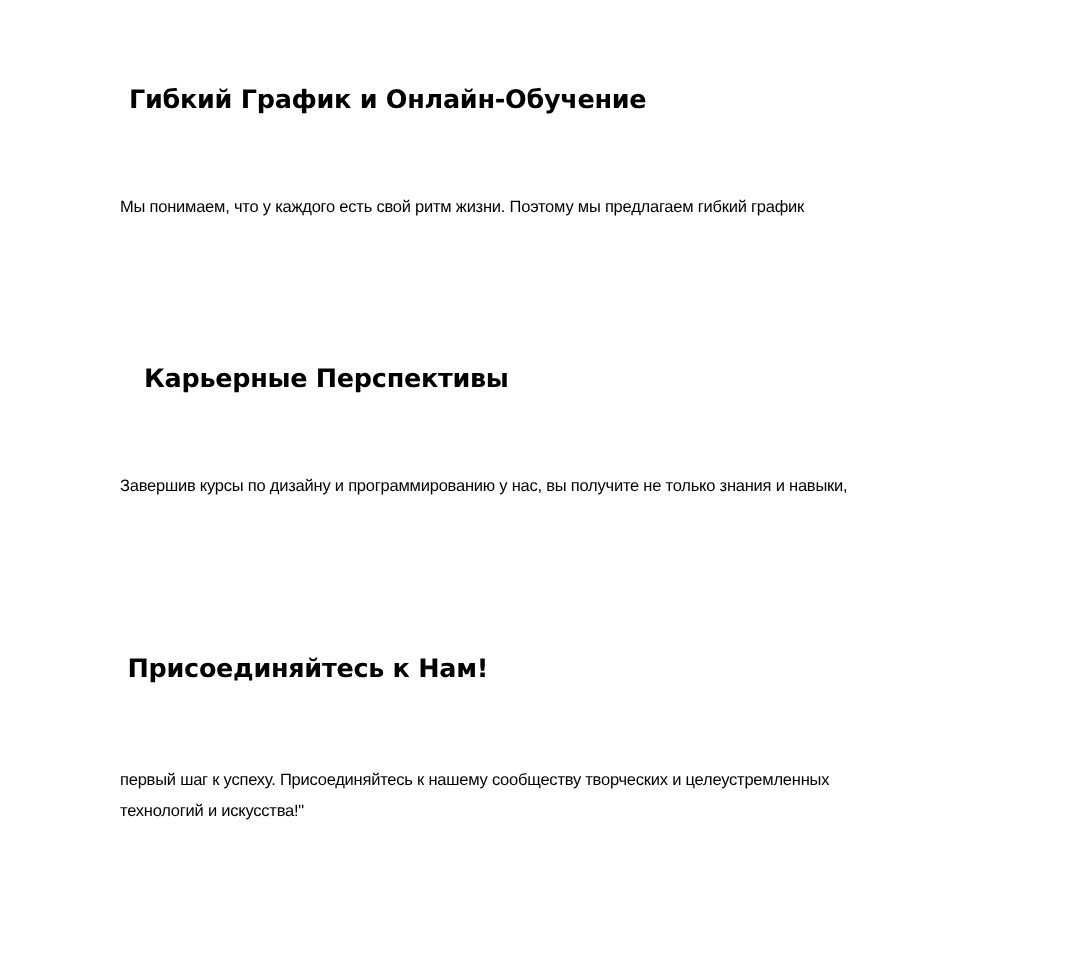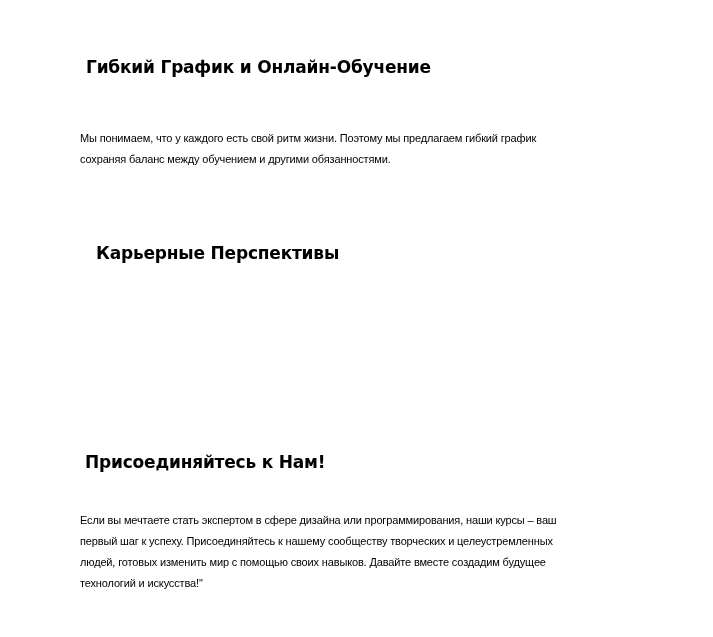--- a/index.html
+++ b/index.html
@@ -35,26 +35,24 @@
       margin: 0;
     }
     .para span { display: block; white-space: nowrap; }
   </style>
 </head>
 <body>
 
 <h2 class="heading" style="left:86px; top:57px;">Гибкий График и Онлайн-Обучение</h2>
 <div class="para" style="top:128px;">
   <span>Мы понимаем, что у каждого есть свой ритм жизни. Поэтому мы предлагаем гибкий график</span>
-  <span>сохраняя баланс между обучением и другими обязанностями.</span>
 </div>
 
 <h2 class="heading" style="left:96px; top:243px;">Карьерные  Перспективы</h2>
 <div class="para" style="top:314px;">
+  <span>Завершив курсы по дизайну и программированию у нас, вы получите не только знания и  навыки,</span>
 </div>
 
-<h2 class="heading" style="left:85px; top:452px;">Присоединяйтесь  к Нам!</h2>
+<h2 class="heading" style="left:85px; top:436px;">Присоединяйтесь  к Нам!</h2>
 <div class="para" style="top:510px;">
-  <span>Если вы мечтаете стать экспертом в сфере дизайна или программирования, наши курсы – ваш</span>
   <span>первый шаг к успеху. Присоединяйтесь к нашему сообществу творческих и целеустремленных</span>
-  <span>людей, готовых изменить мир с  помощью своих навыков. Давайте вместе создадим  будущее</span>
   <span>технологий и искусства!"</span>
 </div>
 
 </body></html>

